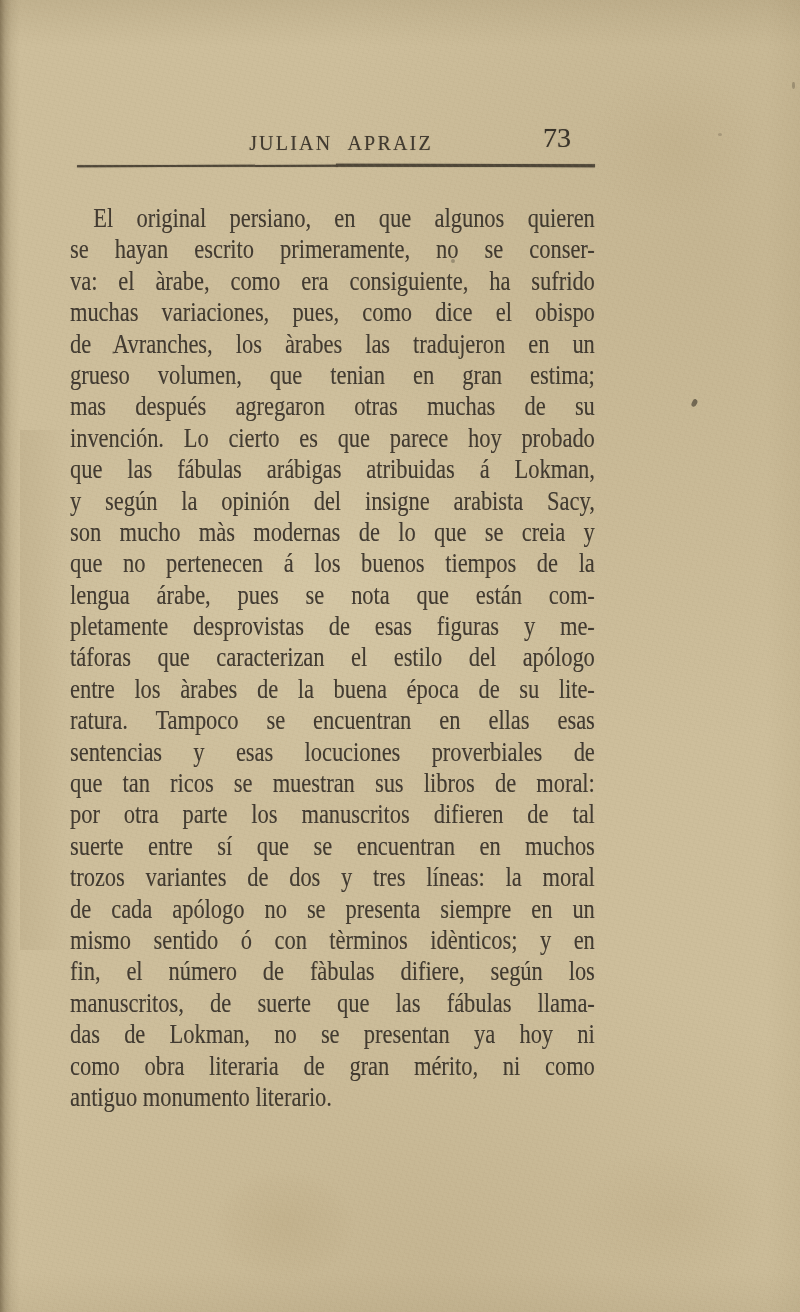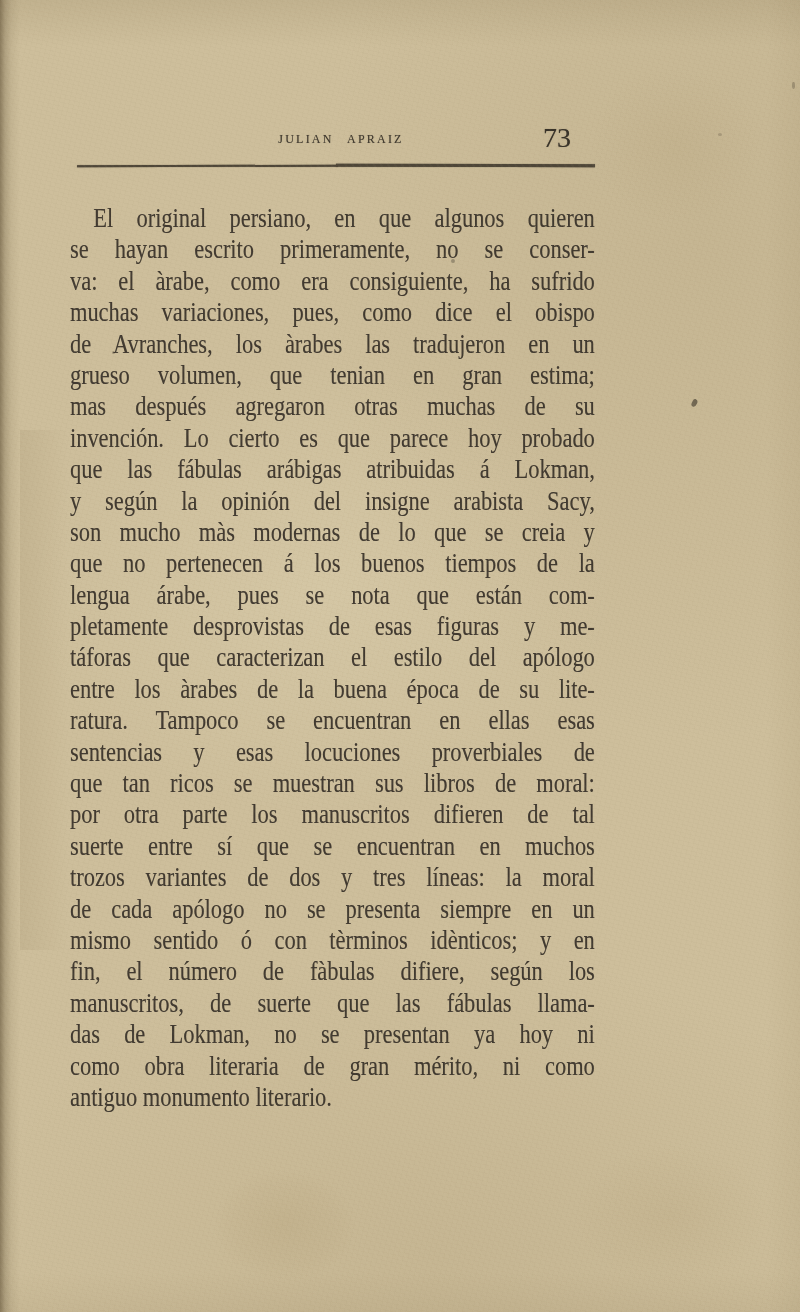--- a/index.html
+++ b/index.html
@@ -45,21 +45,21 @@
   .speck{position:absolute;background:rgba(55,48,38,.6);border-radius:50%;pointer-events:none;}
   .speck.k1{left:692px;top:399px;width:5px;height:8px;transform:rotate(24deg);border-radius:45% 55% 60% 40%;}
   .speck.k2{left:451px;top:259px;width:4px;height:4px;opacity:.55;}
   .speck.k3{left:112px;top:351px;width:3px;height:3px;opacity:.5;}
   .speck.k4{left:792px;top:82px;width:3px;height:7px;opacity:.45;border-radius:40%;}
   .speck.k5{left:718px;top:133px;width:4px;height:3px;opacity:.35;}
 
   .header{position:absolute;left:70px;top:128px;width:525px;height:32px;color:var(--ink);}
   .running-title{
     position:absolute;left:17px;right:0;top:4px;text-align:center;
-    font-size:12px;letter-spacing:2.2px;word-spacing:9px;
+    font-size:20px;letter-spacing:2.2px;word-spacing:9px;
     color:rgba(59,53,44,.94);
     text-shadow:0 0 .7px rgba(59,53,44,.5);
     filter:blur(.2px);
   }
   .page-number{
     position:absolute;right:24px;top:-6px;
     font-size:28px;color:rgba(52,46,38,.95);
     text-shadow:0 0 .8px rgba(52,46,38,.5);
     filter:blur(.2px);
   }

